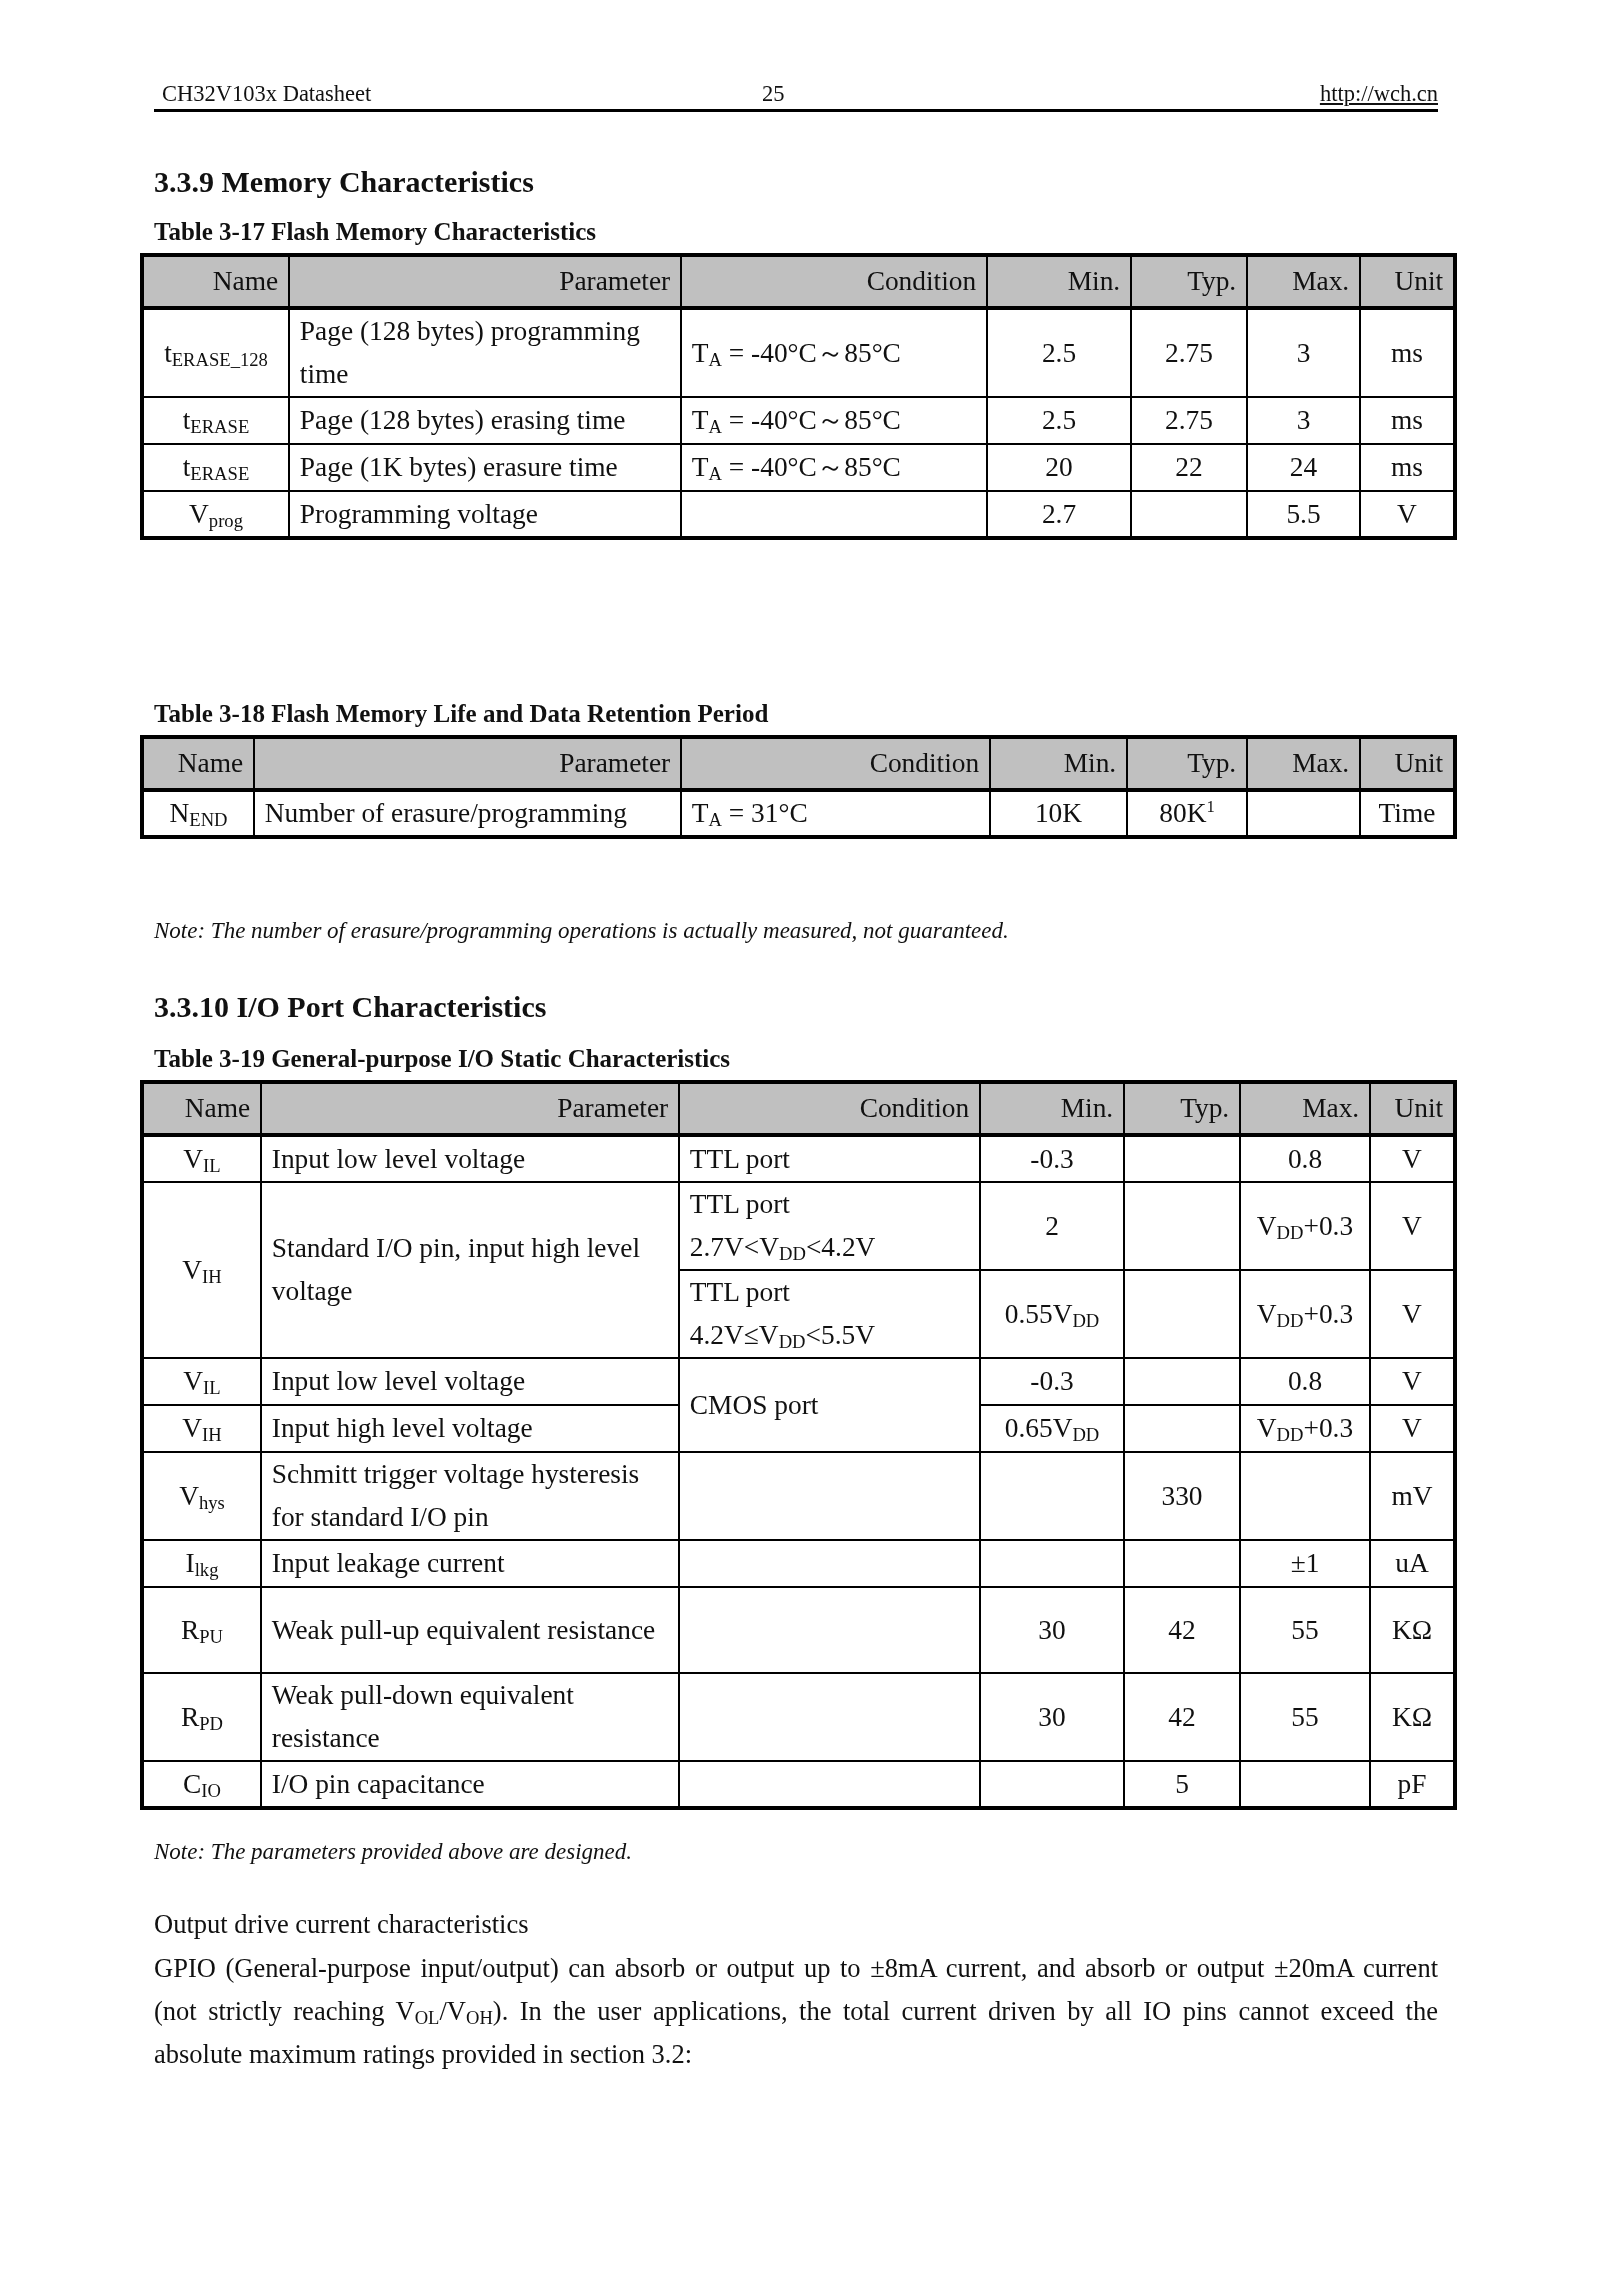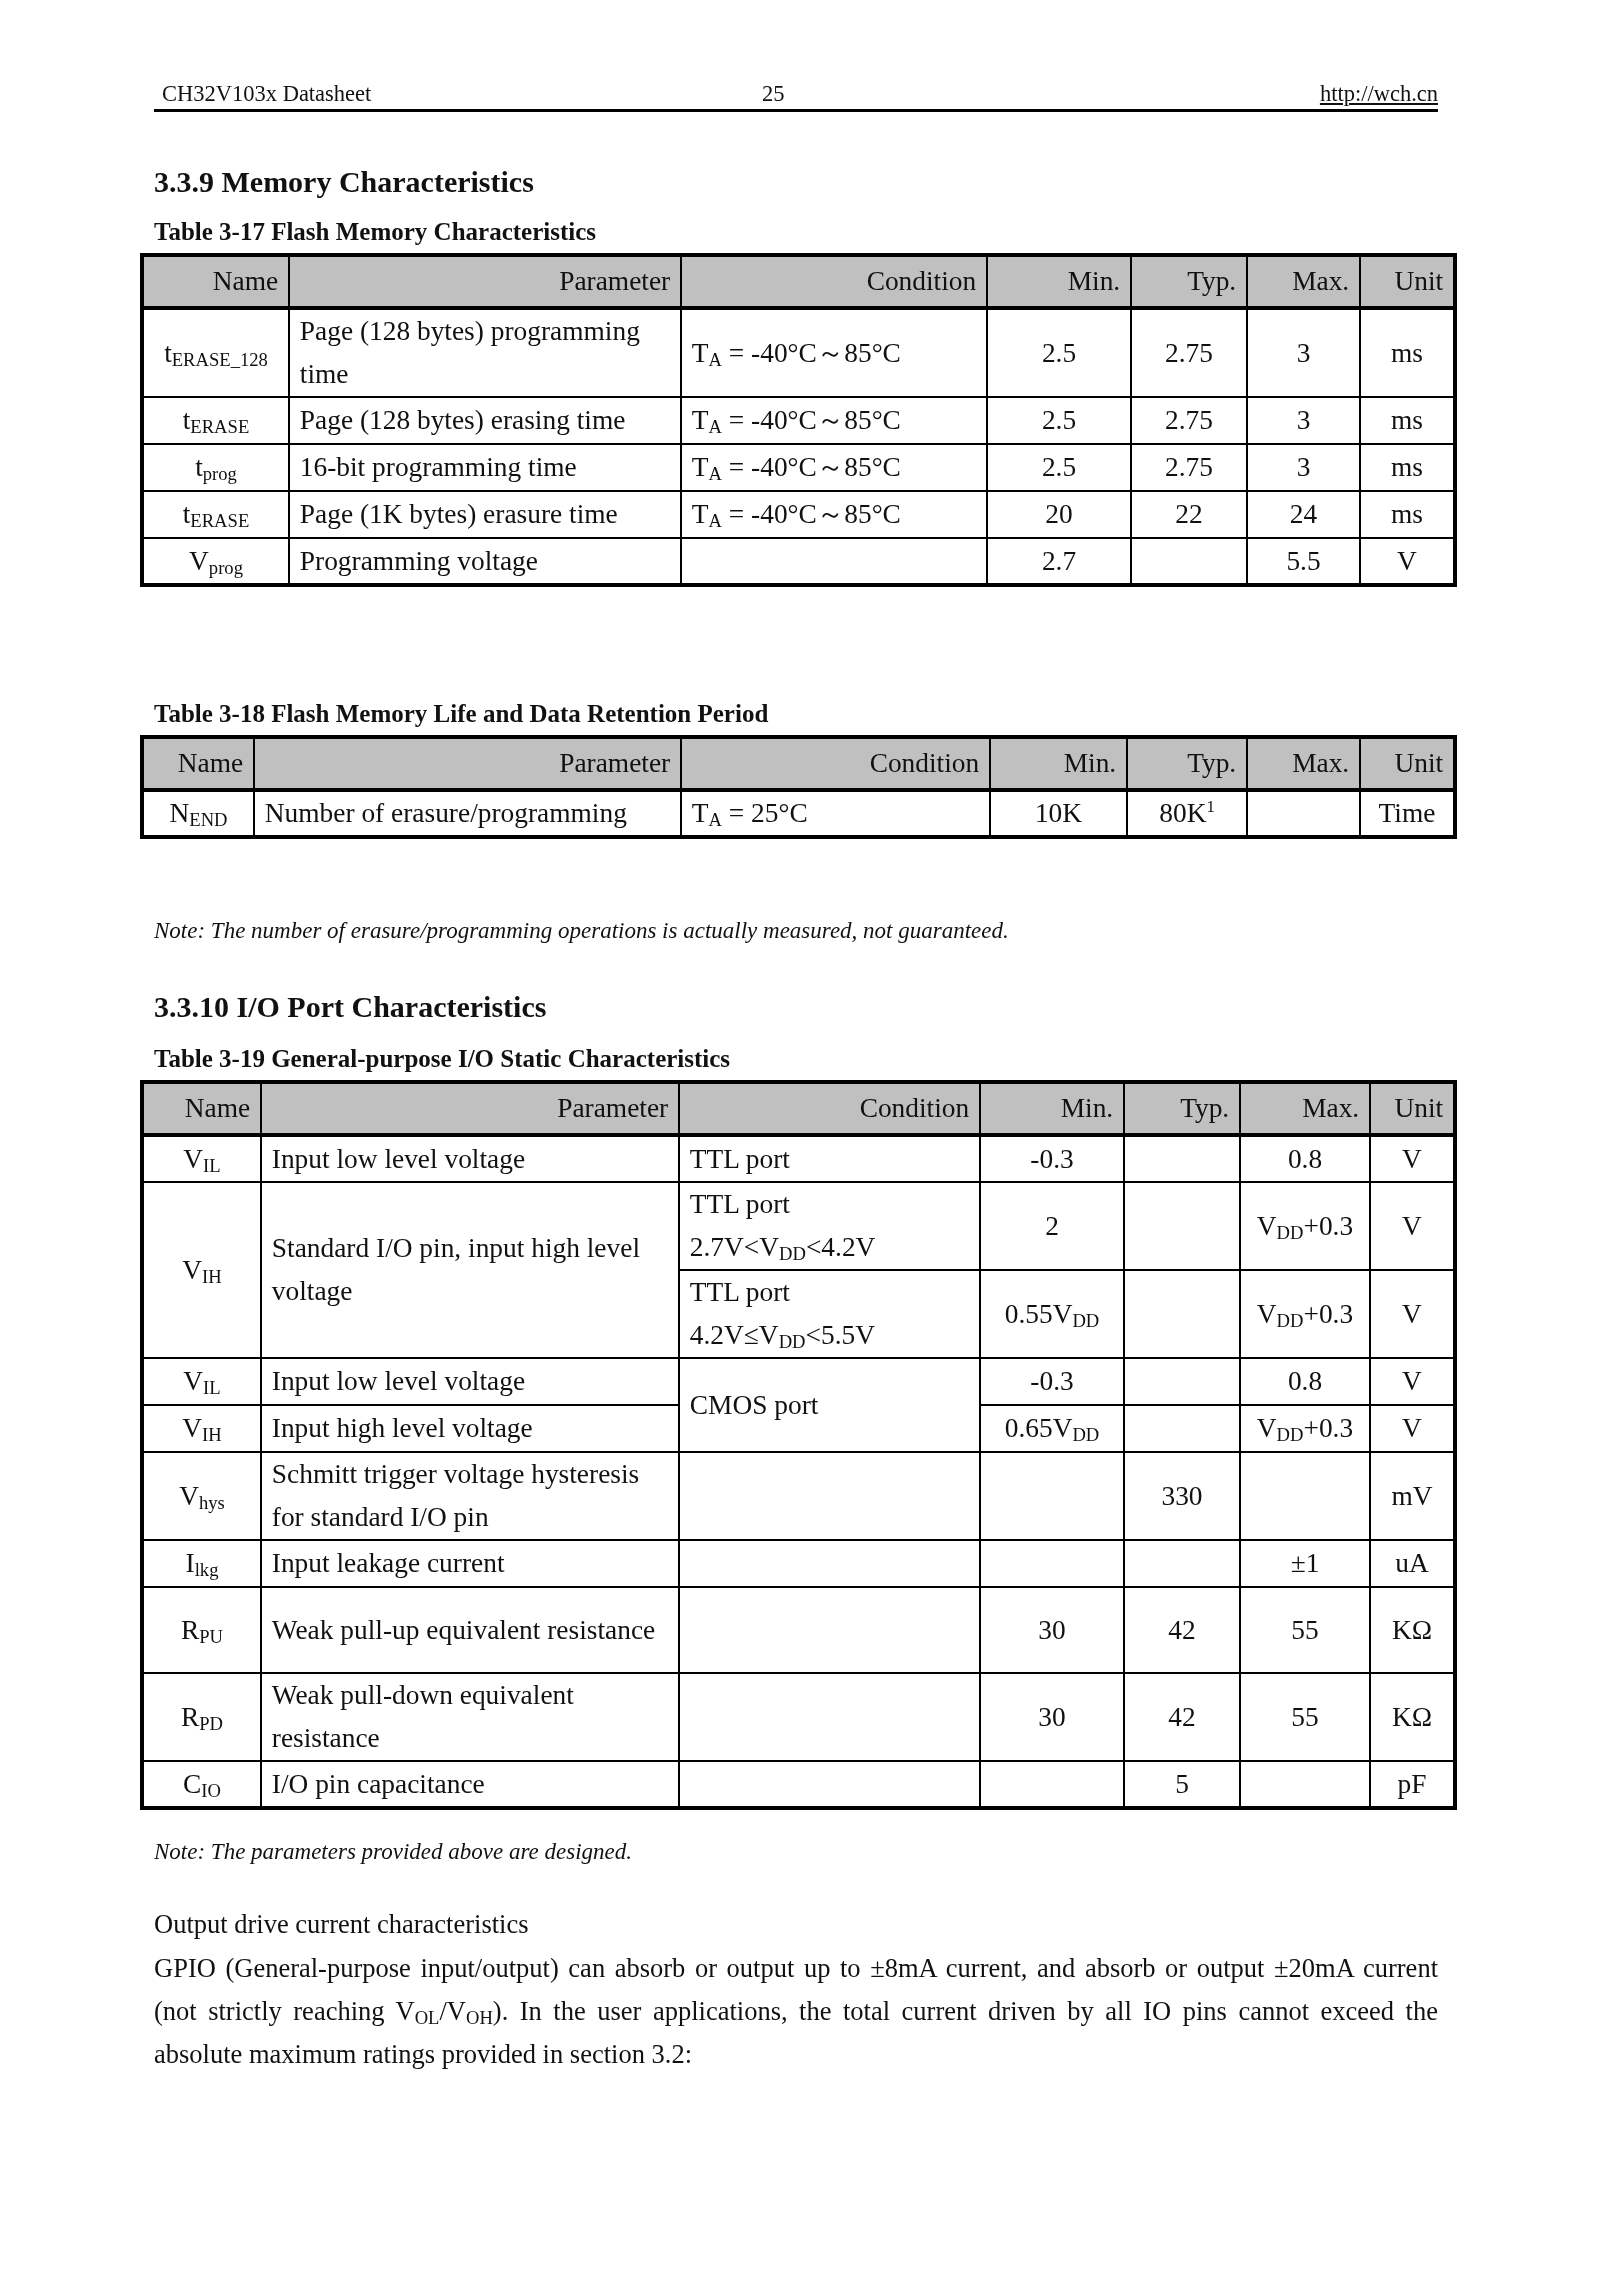--- a/index.html
+++ b/index.html
@@ -64,29 +64,20 @@
   <tr style="height:47px">
     <td class="c"><span>t</span><sub>ERASE</sub></td>
     <td class="l">Page (128 bytes) erasing time</td>
     <td class="l"><span>T</span><sub>A</sub><span> = -40°C～85°C</span></td>
     <td class="c">2.5</td>
     <td class="c">2.75</td>
     <td class="c">3</td>
     <td class="c">ms</td>
   </tr>
   <tr style="height:47px">
-    <td class="c"><span>t</span><sub>prog</sub></td>
-    <td class="l">16-bit programming time</td>
-    <td class="l"><span>T</span><sub>A</sub><span> = -40°C～85°C</span></td>
-    <td class="c">2.5</td>
-    <td class="c">2.75</td>
-    <td class="c">3</td>
-    <td class="c">ms</td>
-  </tr>
-  <tr style="height:47px">
     <td class="c"><span>t</span><sub>ERASE</sub></td>
     <td class="l">Page (1K bytes) erasure time</td>
     <td class="l"><span>T</span><sub>A</sub><span> = -40°C～85°C</span></td>
     <td class="c">20</td>
     <td class="c">22</td>
     <td class="c">24</td>
     <td class="c">ms</td>
   </tr>
   <tr style="height:47px">
     <td class="c"><span>V</span><sub>prog</sub></td>
@@ -117,21 +108,21 @@
     <th>Parameter</th>
     <th>Condition</th>
     <th>Min.</th>
     <th>Typ.</th>
     <th>Max.</th>
     <th>Unit</th>
   </tr>
   <tr style="height:47px">
     <td class="c"><span>N</span><sub>END</sub></td>
     <td class="l">Number of erasure/programming</td>
-    <td class="l"><span>T</span><sub>A</sub><span> = 25°C</span></td>
+    <td class="l"><span>T</span><sub>A</sub><span> = 31°C</span></td>
     <td class="c">10K</td>
     <td class="c"><span>80K</span><sup>1</sup></td>
     <td class="c"></td>
     <td class="c">Time</td>
   </tr>
 </tbody>
   </table>
 <div class="note" style="top:894px;">Note: The number of erasure/programming operations is actually measured, not guaranteed.</div>
 
 <h2 style="top:990px;">3.3.10 I/O Port Characteristics</h2>

